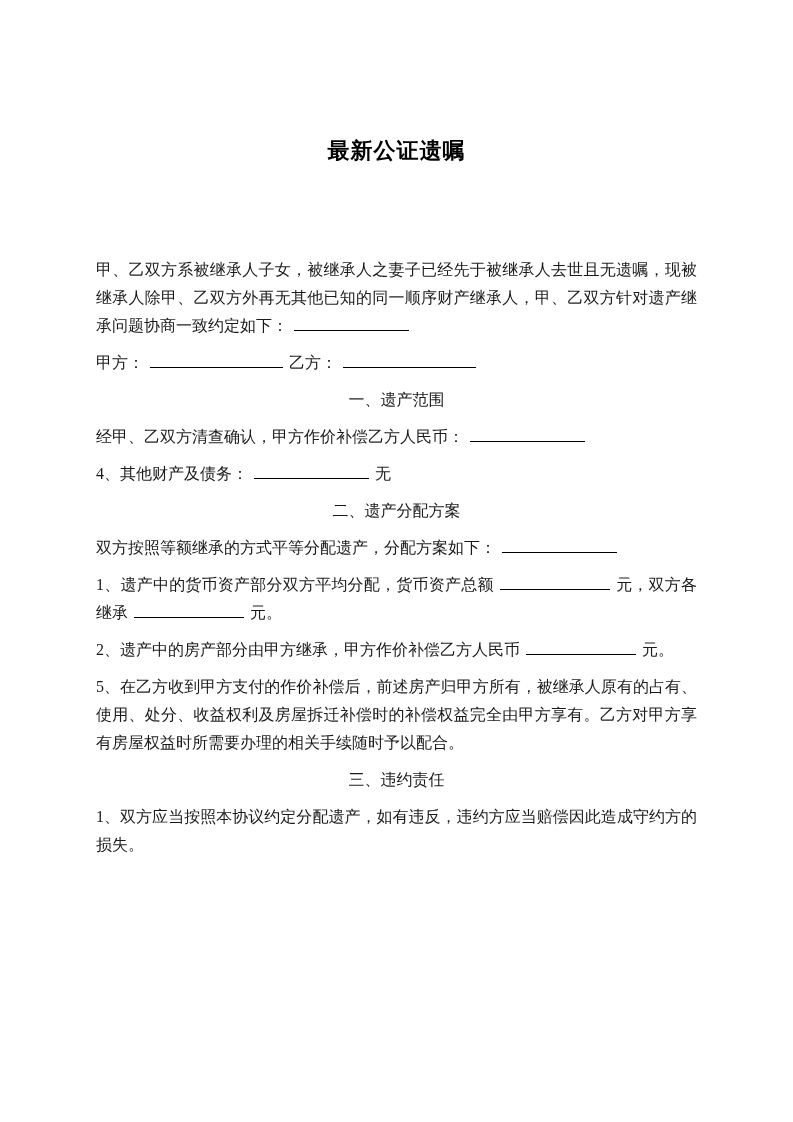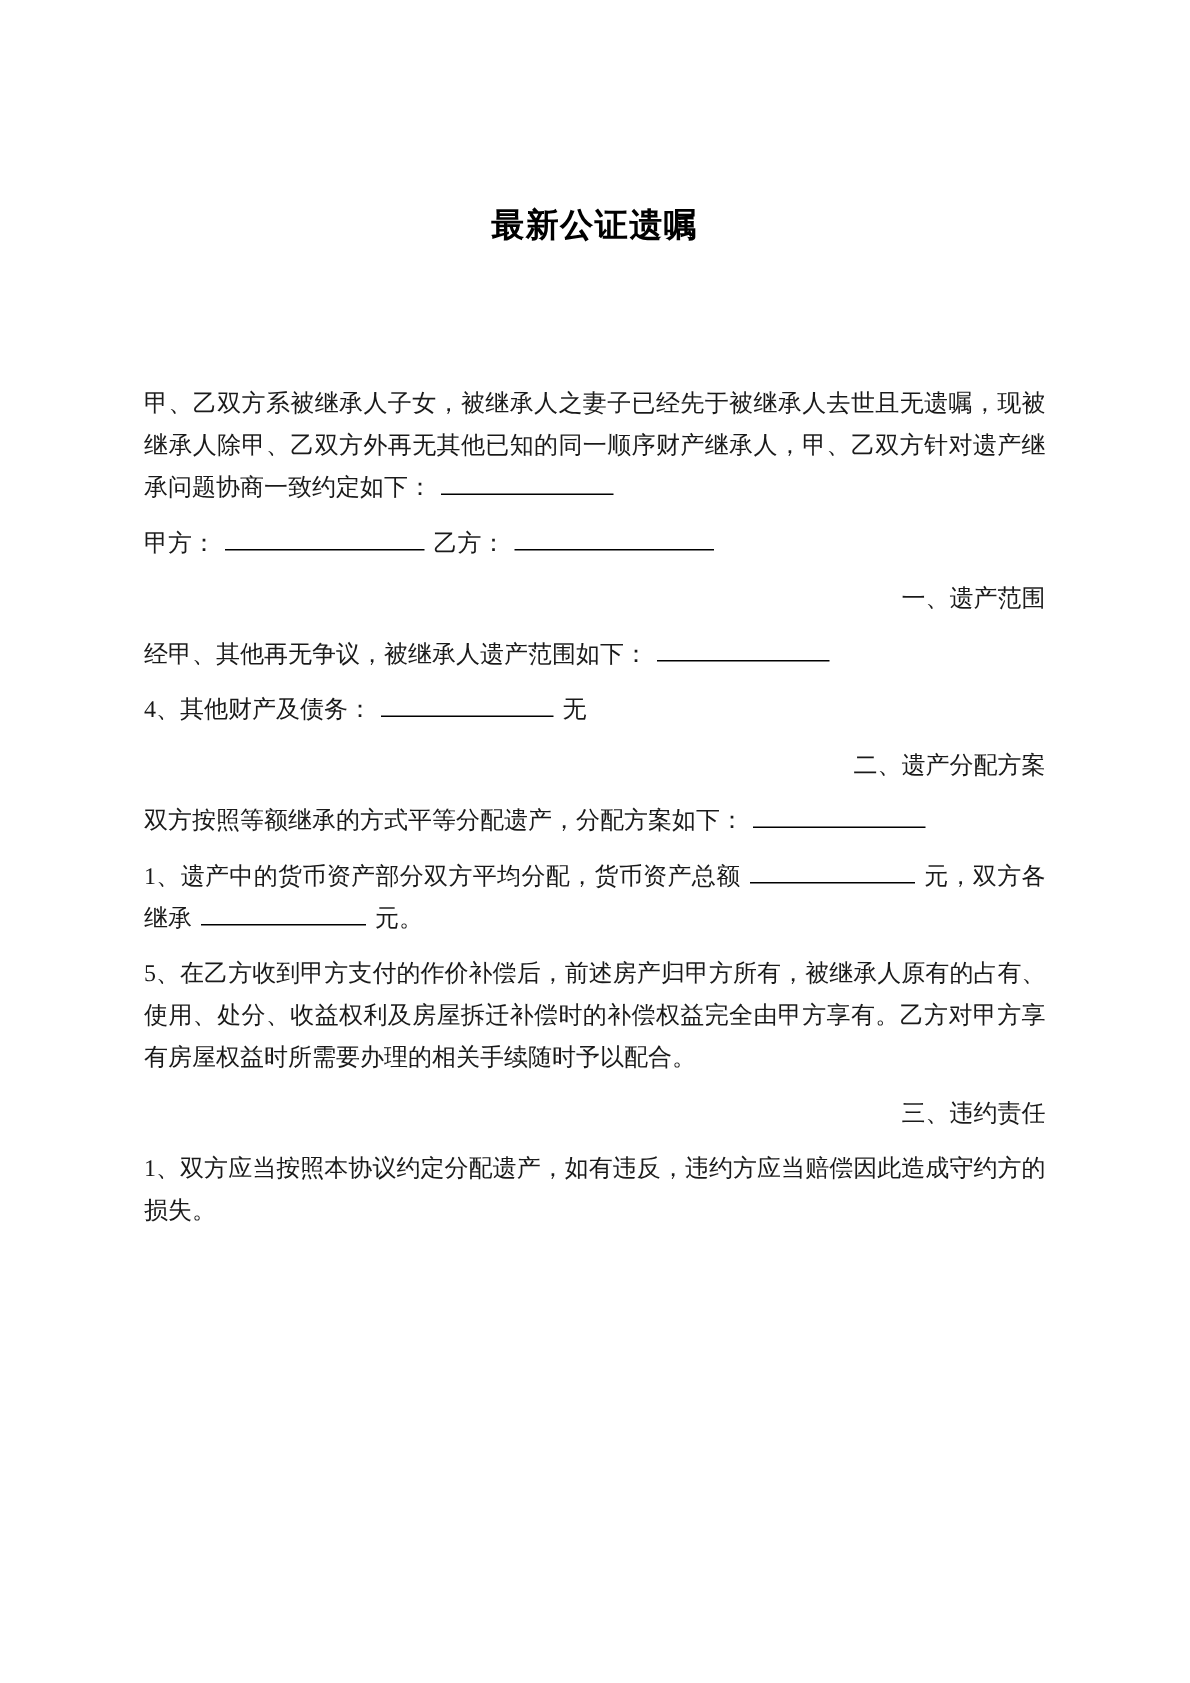--- a/index.html
+++ b/index.html
@@ -23,21 +23,21 @@
     color: #000000;
     margin: 0 0 92px 0;
     line-height: 26px;
     letter-spacing: 1px;
   }
   p {
     margin: 0 0 9px 0;
     line-height: 28px;
     text-align: justify;
   }
-  p.heading { text-align: right; }
+  p.heading { text-align: center; }
   .blank {
     display: inline-block;
     width: 110px;
     border-bottom: 1px solid #000000;
     margin: 0 2px;
   }
   .blank-lg { width: 133px; }
   .blank-md { width: 115px; }
 </style>
 </head>
@@ -55,21 +55,21 @@
   <p>
     <span>甲方：</span>
     <span class="blank blank-lg"></span>
     <span>乙方：</span>
     <span class="blank blank-lg"></span>
   </p>
 
   <p class="heading">一、遗产范围</p>
 
   <p>
-    <span>经甲、其他再无争议，被继承人遗产范围如下：</span>
+    <span>经甲、乙双方清查确认，甲方作价补偿乙方人民币：</span>
     <span class="blank blank-md"></span>
   </p>
 
 
 
 
   <p>
     <span>4、其他财产及债务：</span>
     <span class="blank blank-md"></span>
     <span>无</span>
@@ -83,20 +83,25 @@
   </p>
 
   <p>
     <span>1、遗产中的货币资产部分双方平均分配，货币资产总额</span>
     <span class="blank"></span>
     <span>元，双方各继承</span>
     <span class="blank"></span>
     <span>元。</span>
   </p>
 
+  <p>
+    <span>2、遗产中的房产部分由甲方继承，甲方作价补偿乙方人民币</span>
+    <span class="blank"></span>
+    <span>元。</span>
+  </p>
 
   <p>5、在乙方收到甲方支付的作价补偿后，前述房产归甲方所有，被继承人原有的占有、使用、处分、收益权利及房屋拆迁补偿时的补偿权益完全由甲方享有。乙方对甲方享有房屋权益时所需要办理的相关手续随时予以配合。</p>
 
 
   <p class="heading">三、违约责任</p>
 
   <p>1、双方应当按照本协议约定分配遗产，如有违反，违约方应当赔偿因此造成守约方的损失。</p>
 
 </div>
 

